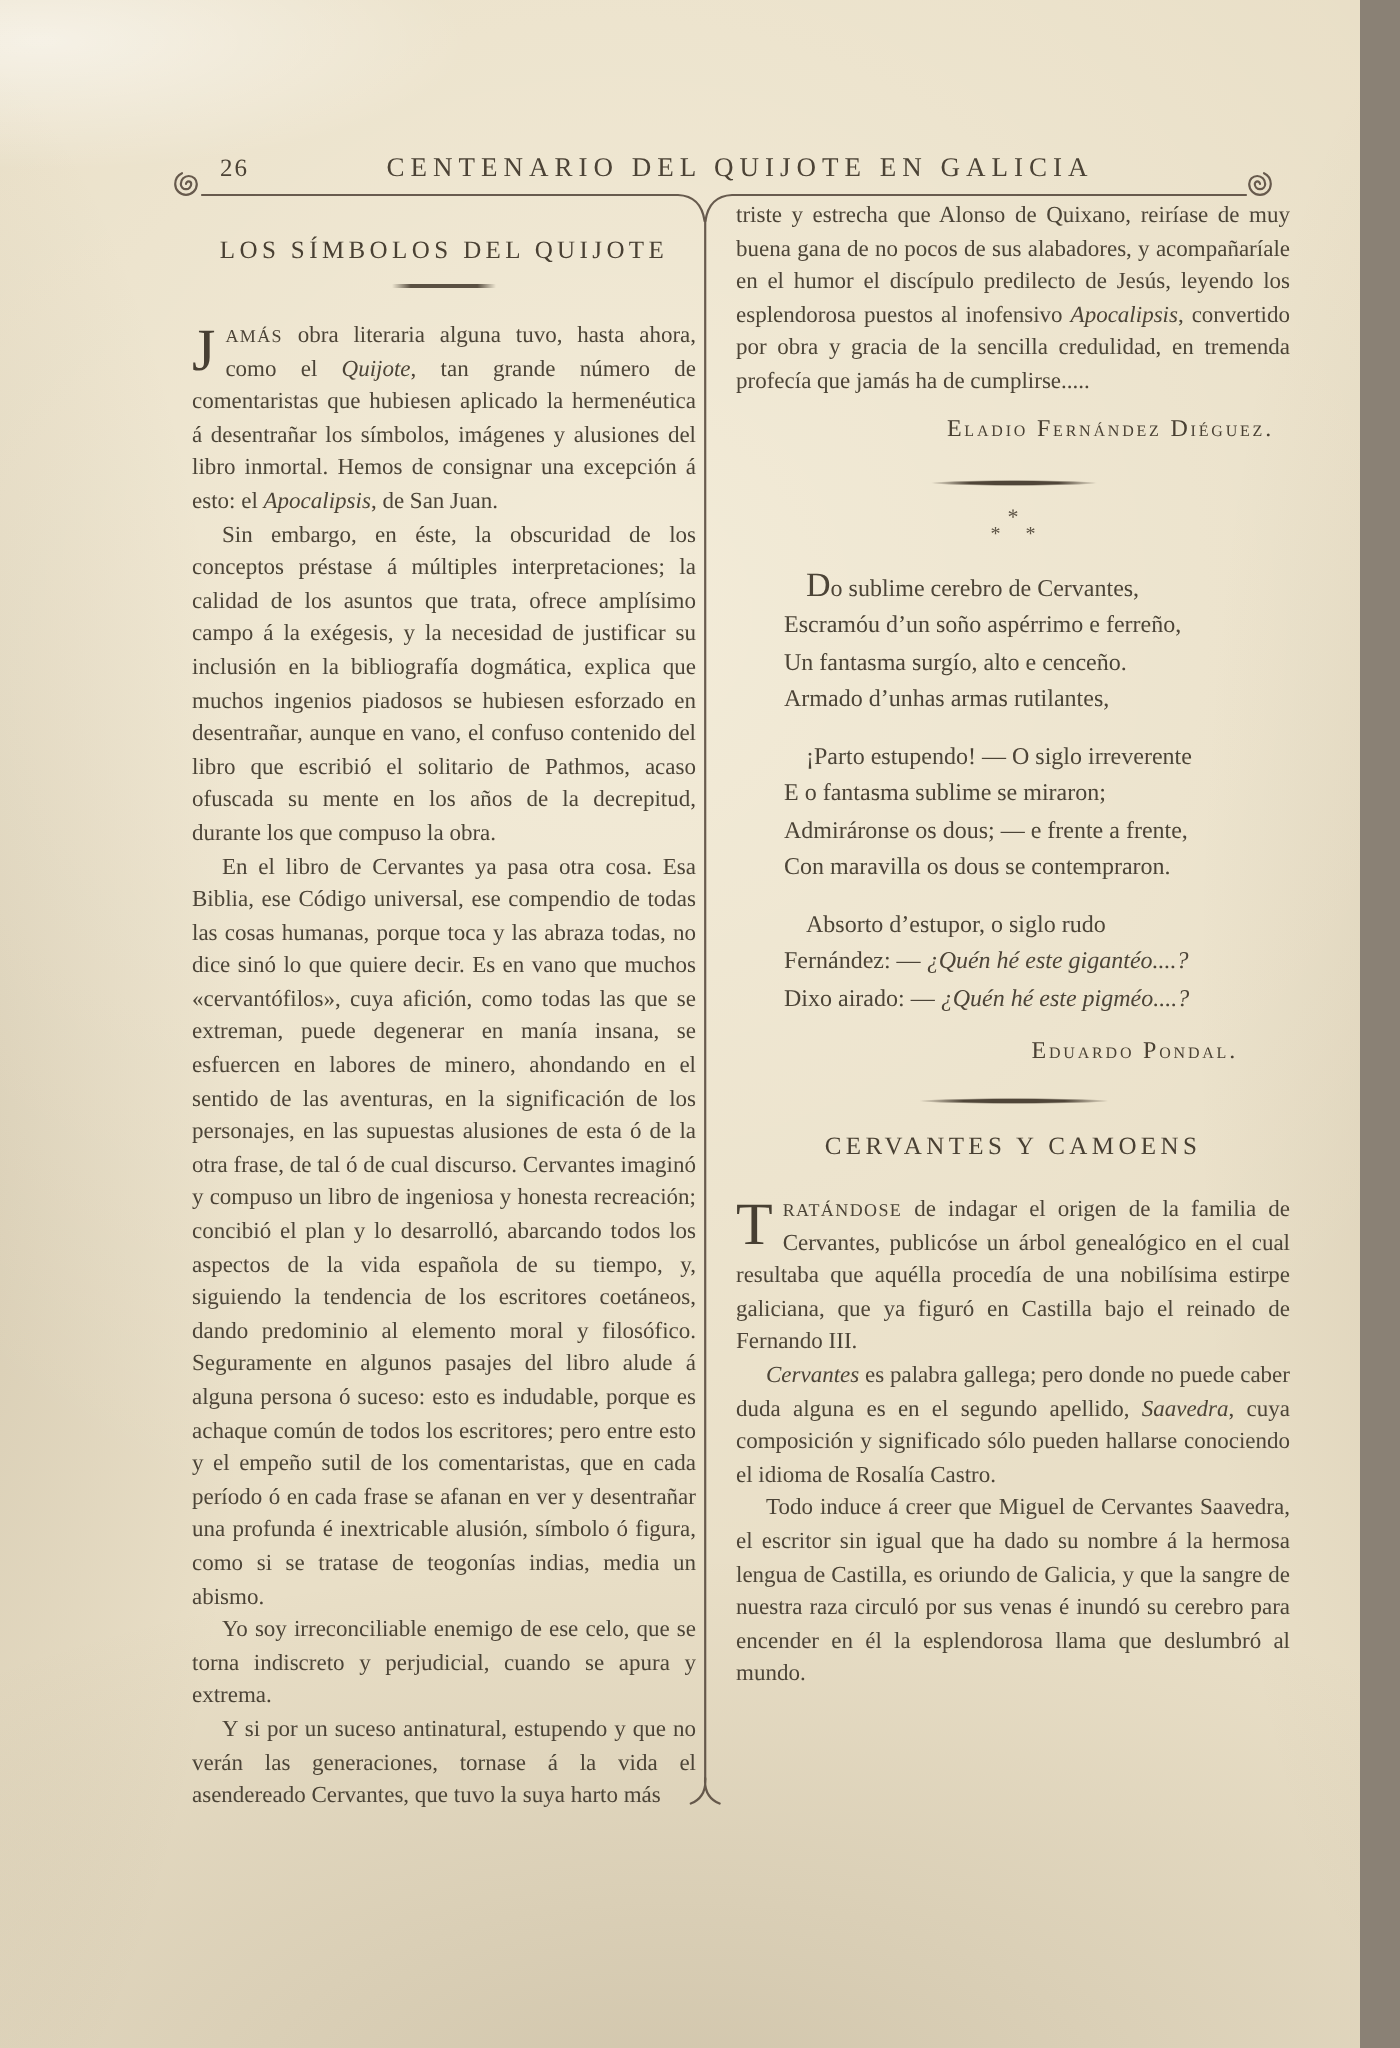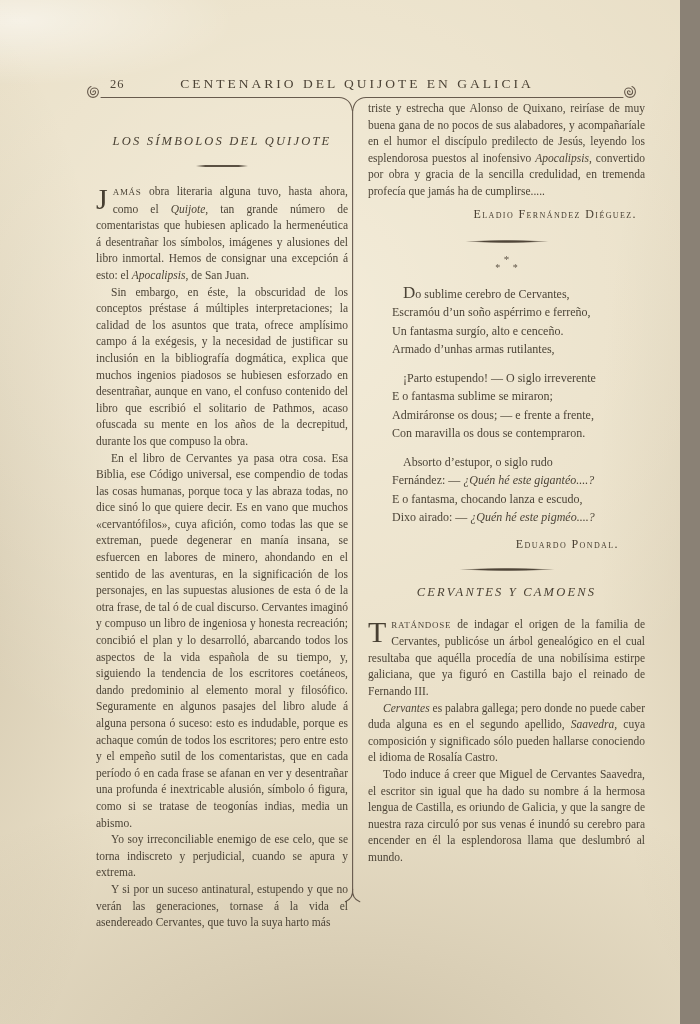--- a/index.html
+++ b/index.html
@@ -10,27 +10,27 @@
     background-image:
       radial-gradient(120% 80% at 45% 30%, rgba(255,251,238,0.45), rgba(255,255,255,0) 60%),
       radial-gradient(45% 9% at 3% 2%, rgba(255,255,255,0.55), rgba(255,255,255,0) 70%),
       radial-gradient(140% 45% at 50% 103%, rgba(112,94,62,0.20), rgba(0,0,0,0) 60%),
       radial-gradient(55% 120% at -6% 55%, rgba(112,94,62,0.16), rgba(0,0,0,0) 45%),
       radial-gradient(40% 110% at 106% 50%, rgba(112,94,62,0.10), rgba(0,0,0,0) 45%);
   }
   .ornaments{position:absolute;left:0;top:0;pointer-events:none;}
   .pagenum{position:absolute;left:110px;top:77px;font-size:12.5px;color:#4c4336;letter-spacing:1px;}
   .masthead{
-    position:absolute;left:82px;top:76px;width:550px;text-align:center;
+    position:absolute;left:95px;top:76px;width:550px;text-align:center;
     font-size:13.5px;letter-spacing:3px;color:#4c4336;white-space:nowrap;
   }
   .col{position:absolute;}
   .col-left{left:96px;top:118px;width:252px;}
   .col-right{left:368px;top:100px;width:277px;}
-  h2.art{font-size:12.5px;font-weight:normal;letter-spacing:2.2px;text-align:center;margin:16px;color:#494033;white-space:nowrap;font-style:italic;}
+  h2.art{font-size:12.5px;font-weight:normal;letter-spacing:2.2px;text-align:center;margin:0;color:#494033;white-space:nowrap;}
   .head-rule{width:52px;height:2px;margin:9px auto 0;
     background:linear-gradient(90deg,rgba(90,80,66,0) 0%,#5a5042 18%,#5a5042 82%,rgba(90,80,66,0) 100%);}
   p.body{font-size:11.5px;line-height:16.6px;text-align:justify;margin:0;color:#4c4437;
     -webkit-hyphens:auto;hyphens:auto;}
   p.first{margin-top:16px;}
   p.ind{text-indent:15px;}
   .dropcap{float:left;font-size:30px;line-height:25px;padding:3px 5px 0 0;color:#473f32;}
   .lead{font-size:9px;letter-spacing:.7px;}
   i{font-style:italic;}
   .signature{text-align:right;font-size:12px;letter-spacing:1.4px;font-variant:small-caps;
@@ -109,21 +109,20 @@
       </div>
       <div class="stanza">
         <div class="line"><span>¡Parto estupendo! — O siglo irreverente</span></div>
         <div class="line"><span>E o fantasma sublime se miraron;</span></div>
         <div class="line"><span>Admiráronse os dous; — e frente a frente,</span></div>
         <div class="line"><span>Con maravilla os dous se contempraron.</span></div>
       </div>
       <div class="stanza">
         <div class="line"><span>Absorto d’estupor, o siglo rudo</span></div>
         <div class="line"><span>Fernández: — </span><i>¿Quén hé este gigantéo....?</i></div>
-        <div class="line"><span>E o fantasma, chocando lanza e escudo,</span></div>
         <div class="line"><span>Dixo airado: — </span><i>¿Quén hé este pigméo....?</i></div>
       </div>
     </div>
 
     <div class="signature sig2">Eduardo Pondal.</div>
 
     <div class="spindle spindle-2"></div>
 
     <h2 class="art art2">CERVANTES Y CAMOENS</h2>
 

